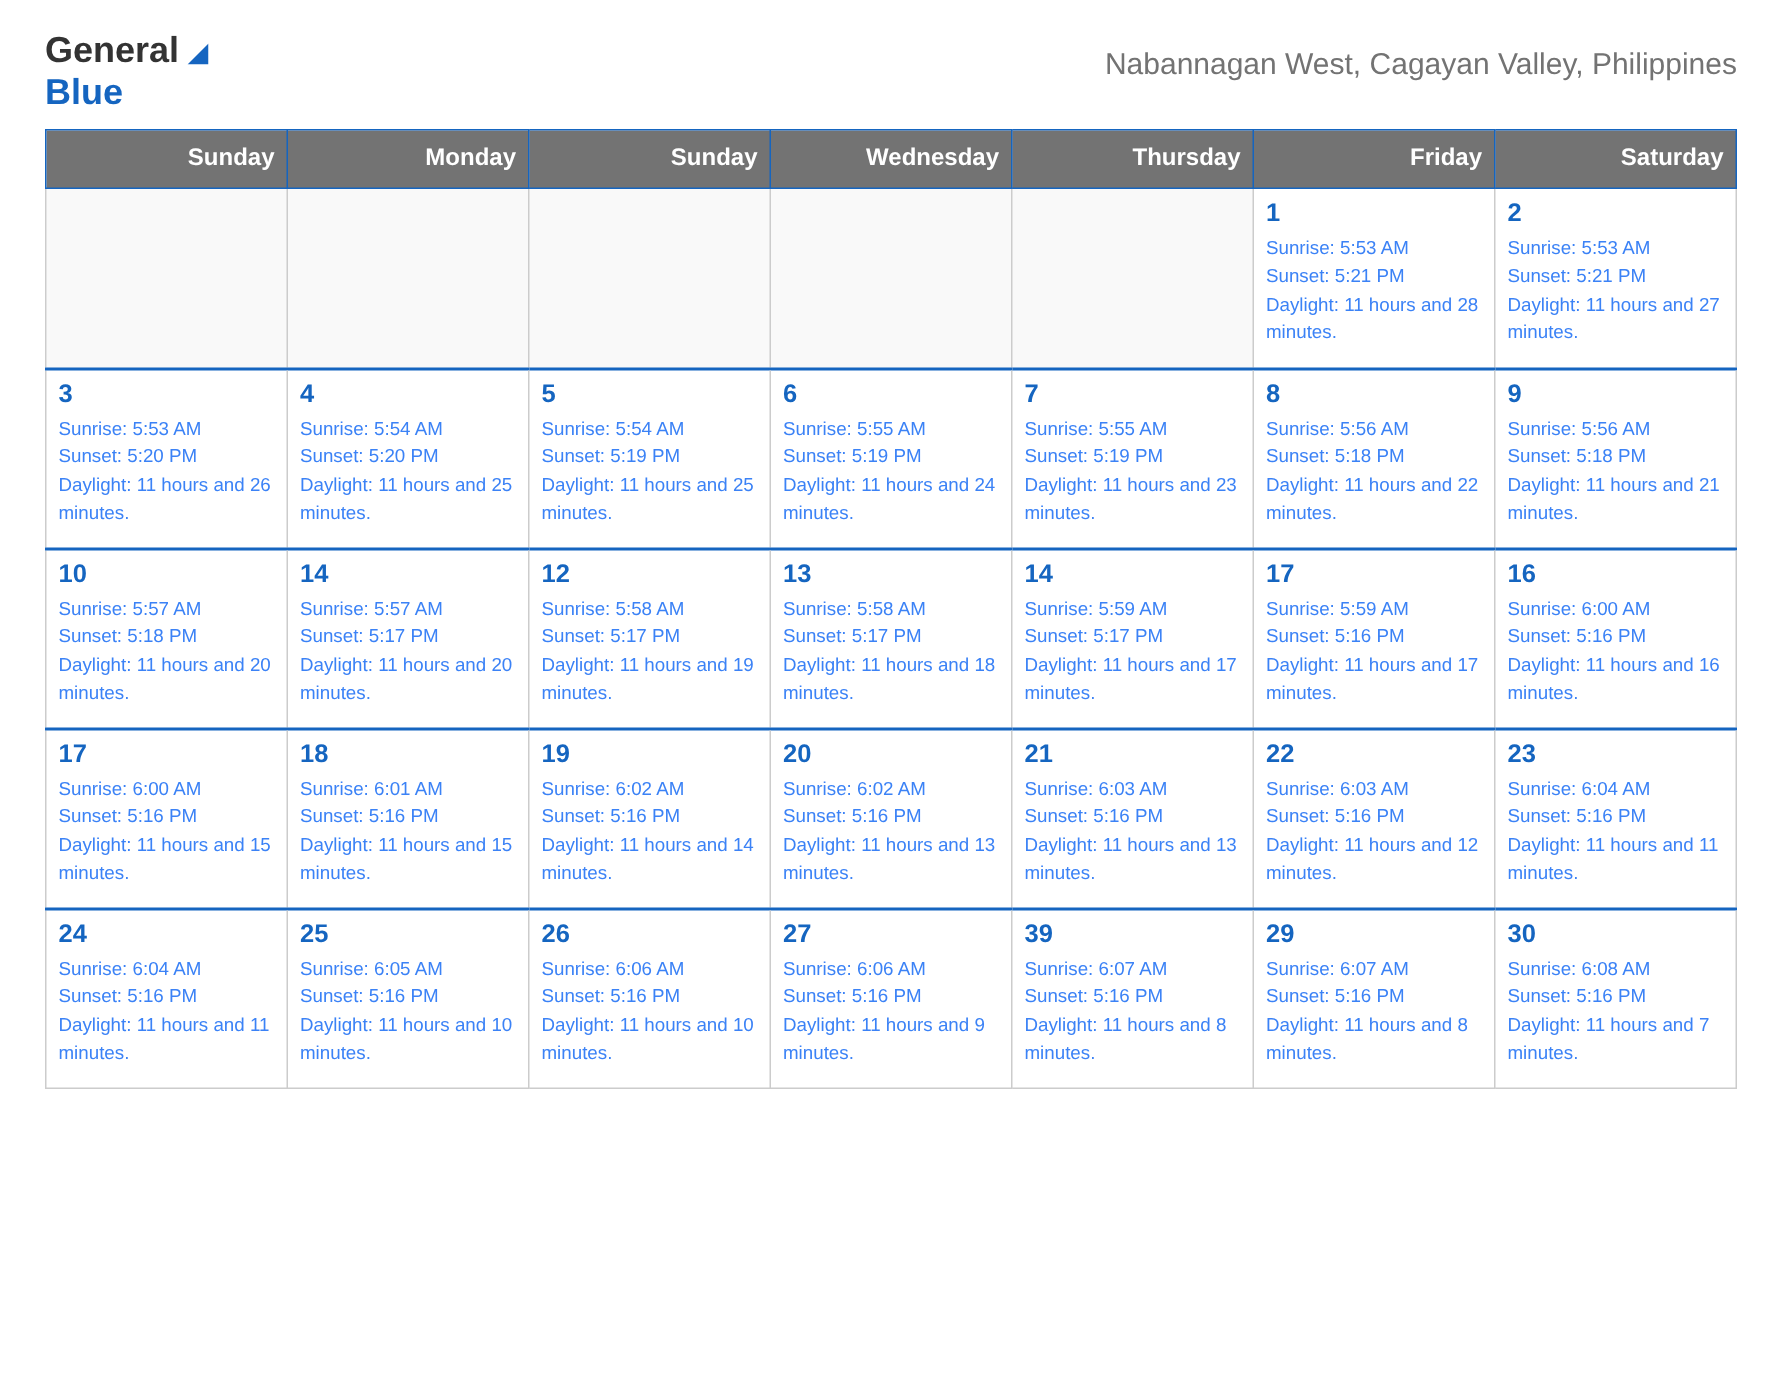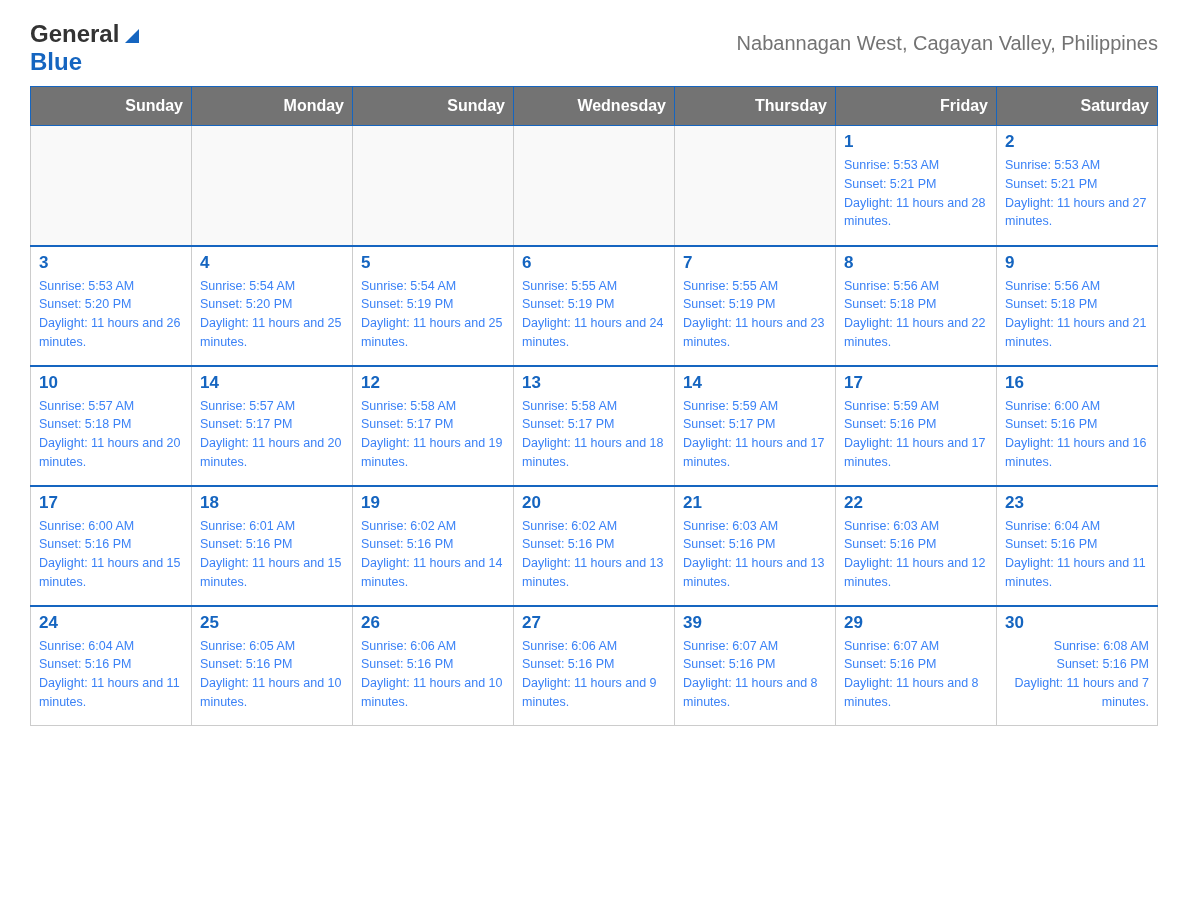--- a/index.html
+++ b/index.html
@@ -310,19 +310,19 @@
 Daylight: 11 hours and 8 minutes.</div>
         </td>
         <td>
           <span class="day-num">29</span>
           <div class="day-info" style="white-space: pre-line;">Sunrise: 6:07 AM
 Sunset: 5:16 PM
 Daylight: 11 hours and 8 minutes.</div>
         </td>
         <td>
           <span class="day-num">30</span>
-          <div class="day-info" style="white-space: pre-line; text-align: right;">Sunrise: 6:08 AM
+          <div class="day-info" style="white-space: pre-line;">Sunrise: 6:08 AM
 Sunset: 5:16 PM
 Daylight: 11 hours and 7 minutes.</div>
         </td>
       </tr>
     </tbody>
 </table>
 
 </body></html>

